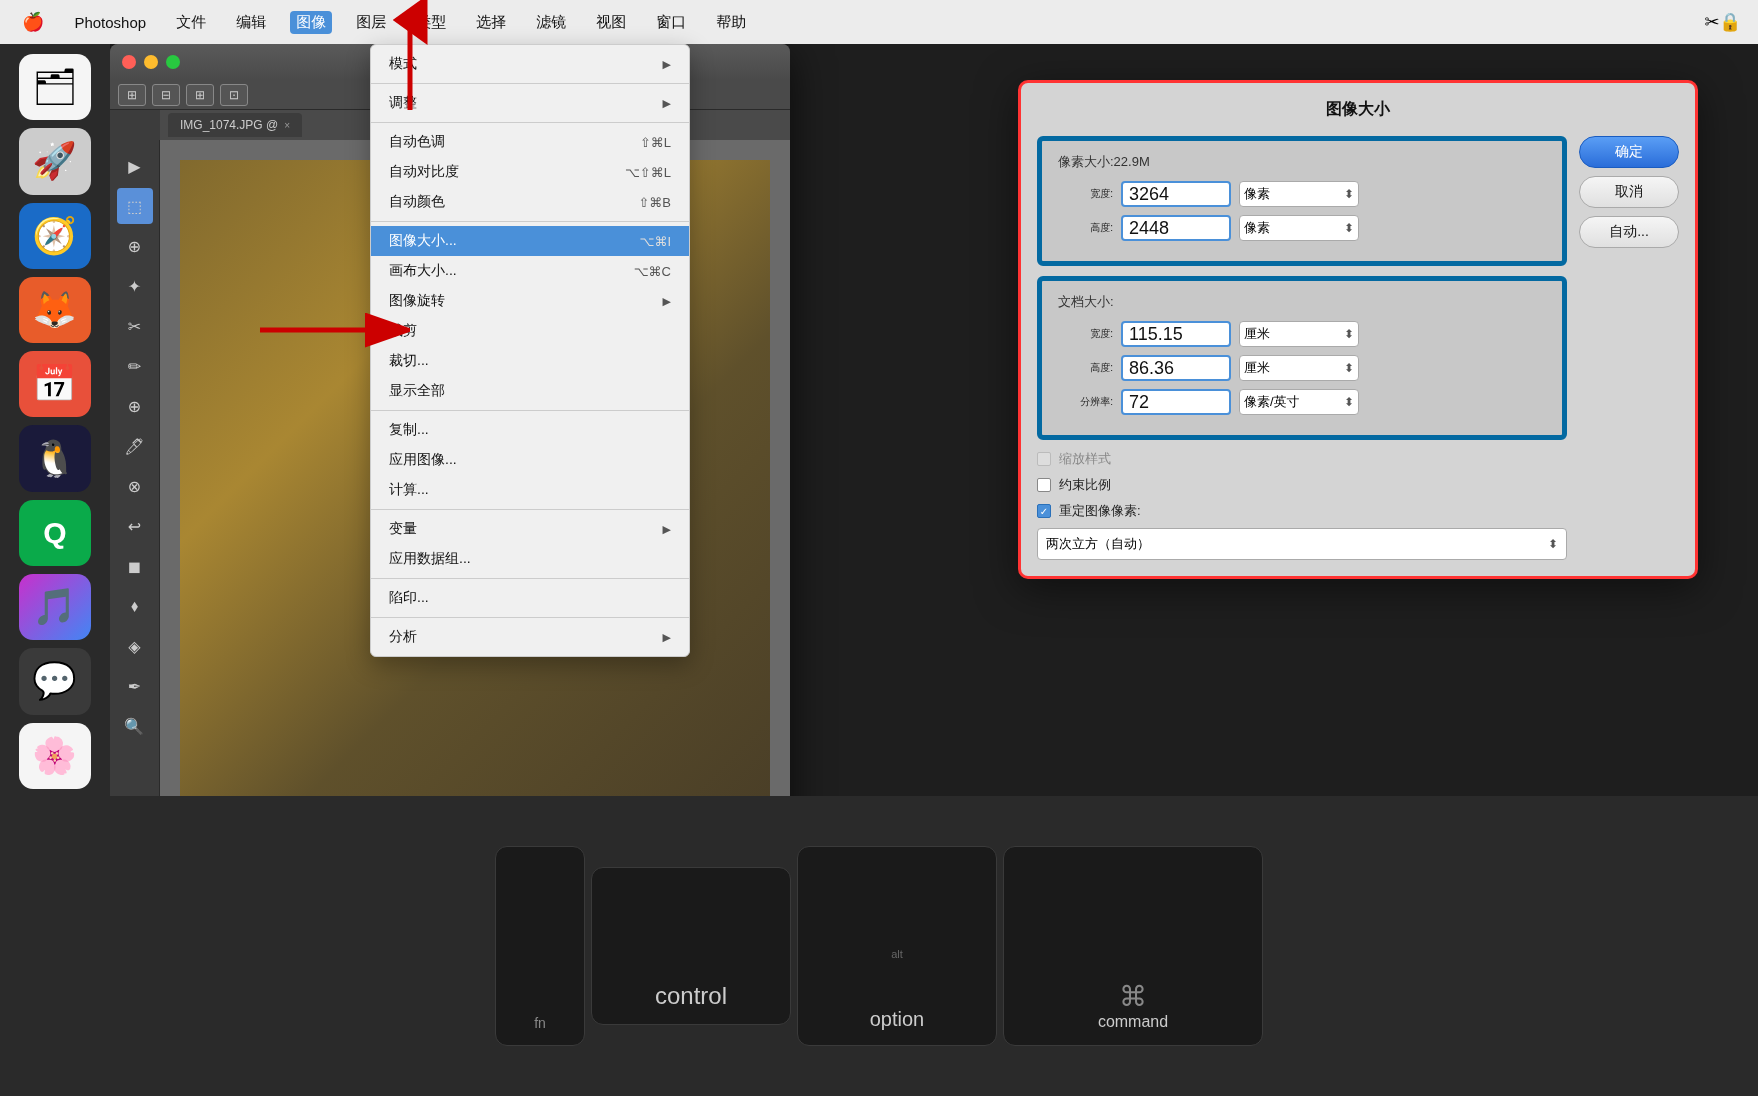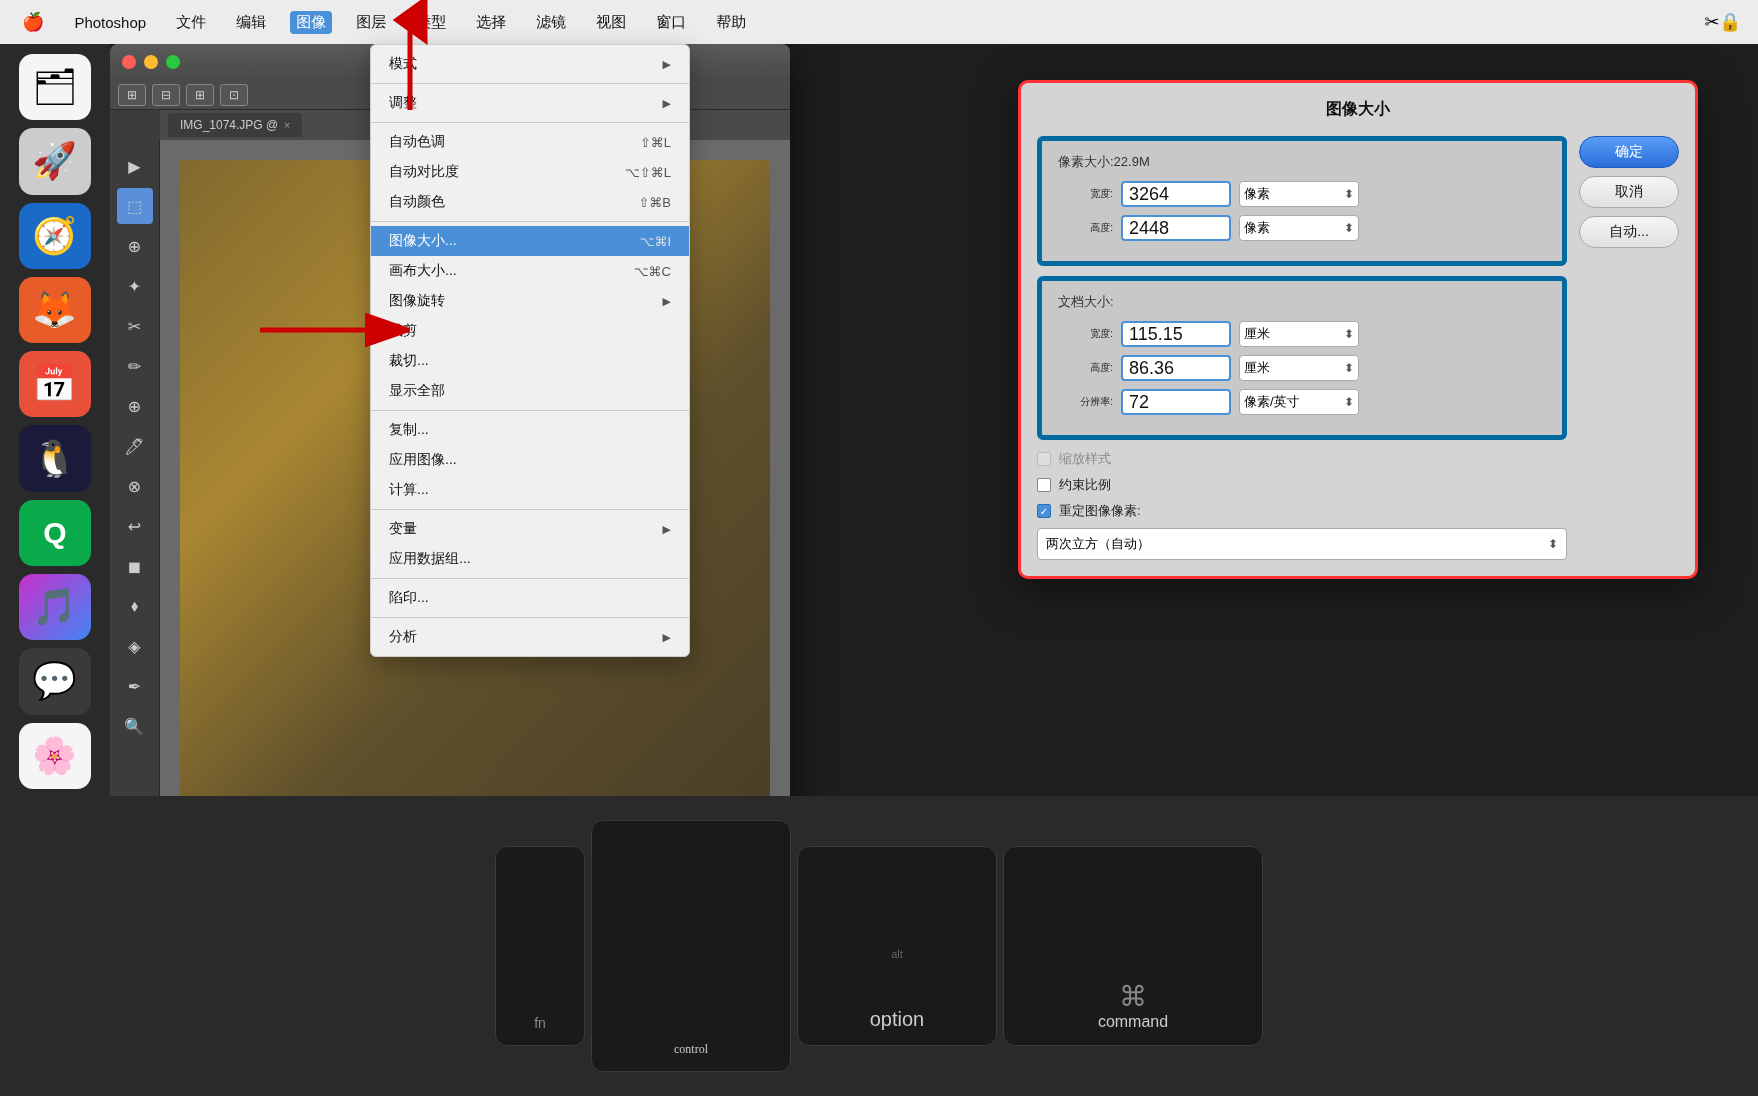--- a/index.html
+++ b/index.html
@@ -58,21 +58,21 @@
       display: flex;
       flex-direction: column;
       align-items: center;
       justify-content: flex-end;
       padding: 10px 14px 14px;
       color: #888;
       font-size: 14px;
       border: 1px solid #3a3a3a;
     }
     .key.fn-key { width: 90px; height: 200px; }
-    .key.control-key { width: 200px; height: 252px; font-size: 12px; color: #ccc; font-family: Liberation Serif, serif; }
+    .key.control-key { width: 200px; height: 158px; font-size: 24px; color: #ccc; }
     .key.option-key { width: 200px; height: 200px; gap: 44px; }
     .key.command-key { width: 260px; height: 200px; }
     .key-label-top { font-size: 11px; color: #666; margin-bottom: 4px; }
     .key-label-main { font-size: 20px; color: #ccc; }
     .key-symbol { font-size: 28px; color: #888; }
 
     
     .ps-window {
       position: absolute;
       top: 44px;

